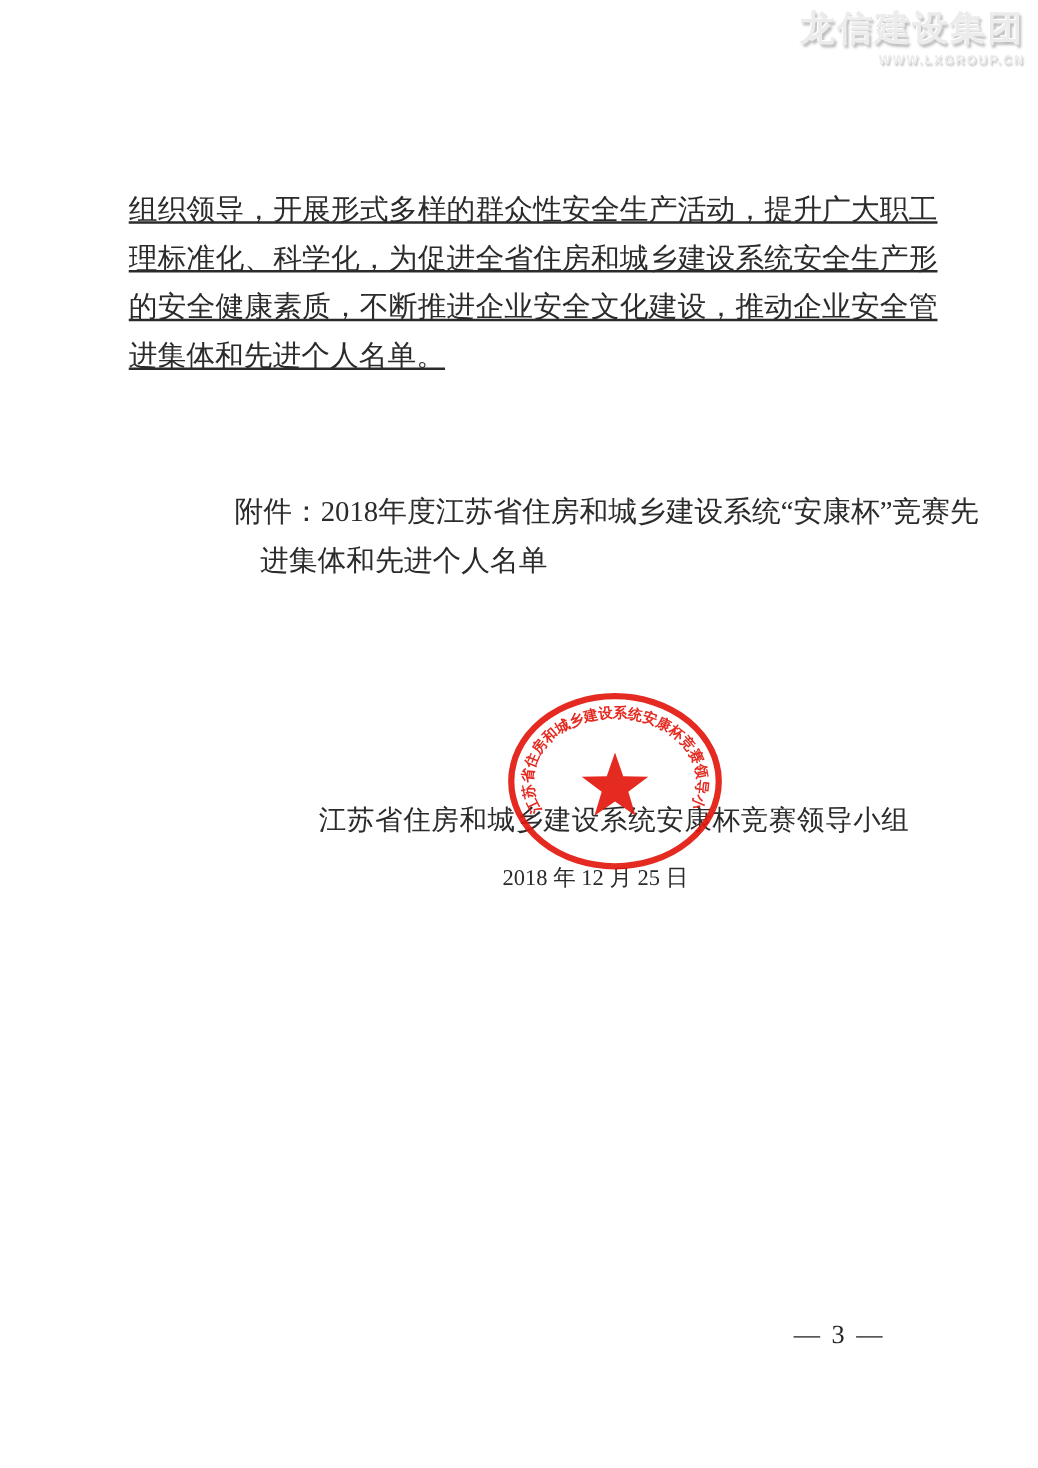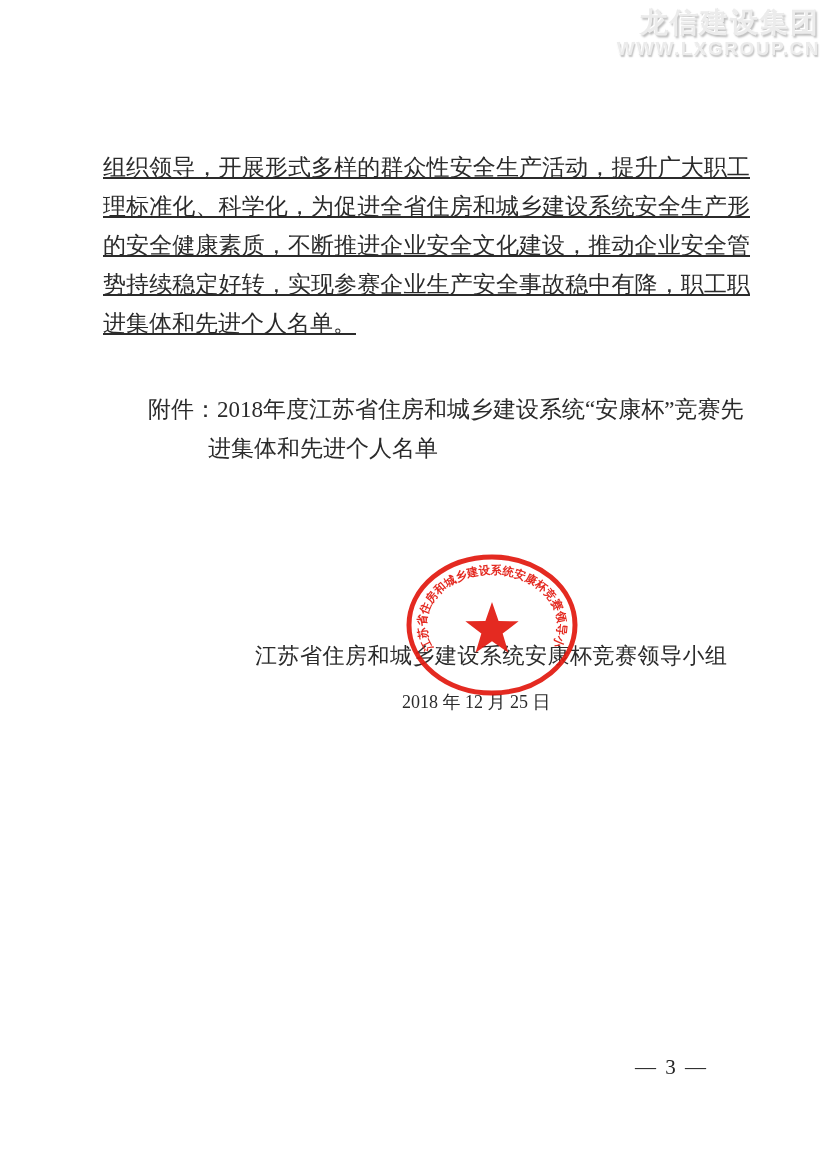--- a/index.html
+++ b/index.html
@@ -25,21 +25,21 @@
     color: #ececec;
     user-select: none;
   }
   .wm-brand {
     font-size: 28px;
     letter-spacing: 2px;
     line-height: 34px;
     text-shadow: -1px -1px 0 #ffffff, 1.5px 2px 2px #bdbdbd, 0 0 1px #d7d7d7;
   }
   .wm-url {
-    font-size: 19px;
+    font-size: 10px;
     letter-spacing: 1.5px;
     line-height: 18px;
     text-shadow: -1px -1px 0 #ffffff, 1px 1.5px 1.5px #c3c3c3, 0 0 1px #d7d7d7;
   }
 
   
   .body-par {
     position: absolute;
     left: 103px;
     top: 148px;
@@ -60,21 +60,21 @@
 
   
   .attachment {
     position: absolute;
     left: 103px;
     top: 390px;
     width: 680px;
     font-size: 23px;
     line-height: 39px;
   }
-  .att-line1 { padding-left: 45px; }
+  .att-line1 { padding-left: 45px; text-align: right; }
   .att-line2 { padding-left: 105px; }
 
   
   .sig-org {
     position: absolute;
     left: 255px;
     top: 641px;
     font-size: 22px;
     letter-spacing: 0.5px;
     color: #2b2b2b;
@@ -125,21 +125,20 @@
 
   <div class="watermark">
     <div class="wm-brand">龙信建设集团</div>
     <div class="wm-url">WWW.LXGROUP.CN</div>
   </div>
 
   <div class="body-par">
     <div class="bline">组织领导，开展形式多样的群众性安全生产活动，提升广大职工</div>
     <div class="bline">理标准化、科学化，为促进全省住房和城乡建设系统安全生产形</div>
     <div class="bline">的安全健康素质，不断推进企业安全文化建设，推动企业安全管</div>
-    <div class="bline">势持续稳定好转，实现参赛企业生产安全事故稳中有降，职工职</div>
     <div class="bline last">进集体和先进个人名单。</div>
   </div>
 
   <div class="attachment">
     <div class="att-line1">附件：2018年度江苏省住房和城乡建设系统“安康杯”竞赛先</div>
     <div class="att-line2">进集体和先进个人名单</div>
   </div>
 
   <div class="sig-org">江苏省住房和城乡建设系统安康杯竞赛领导小组</div>
   <div class="sig-date">2018 年 12 月 25 日</div>

